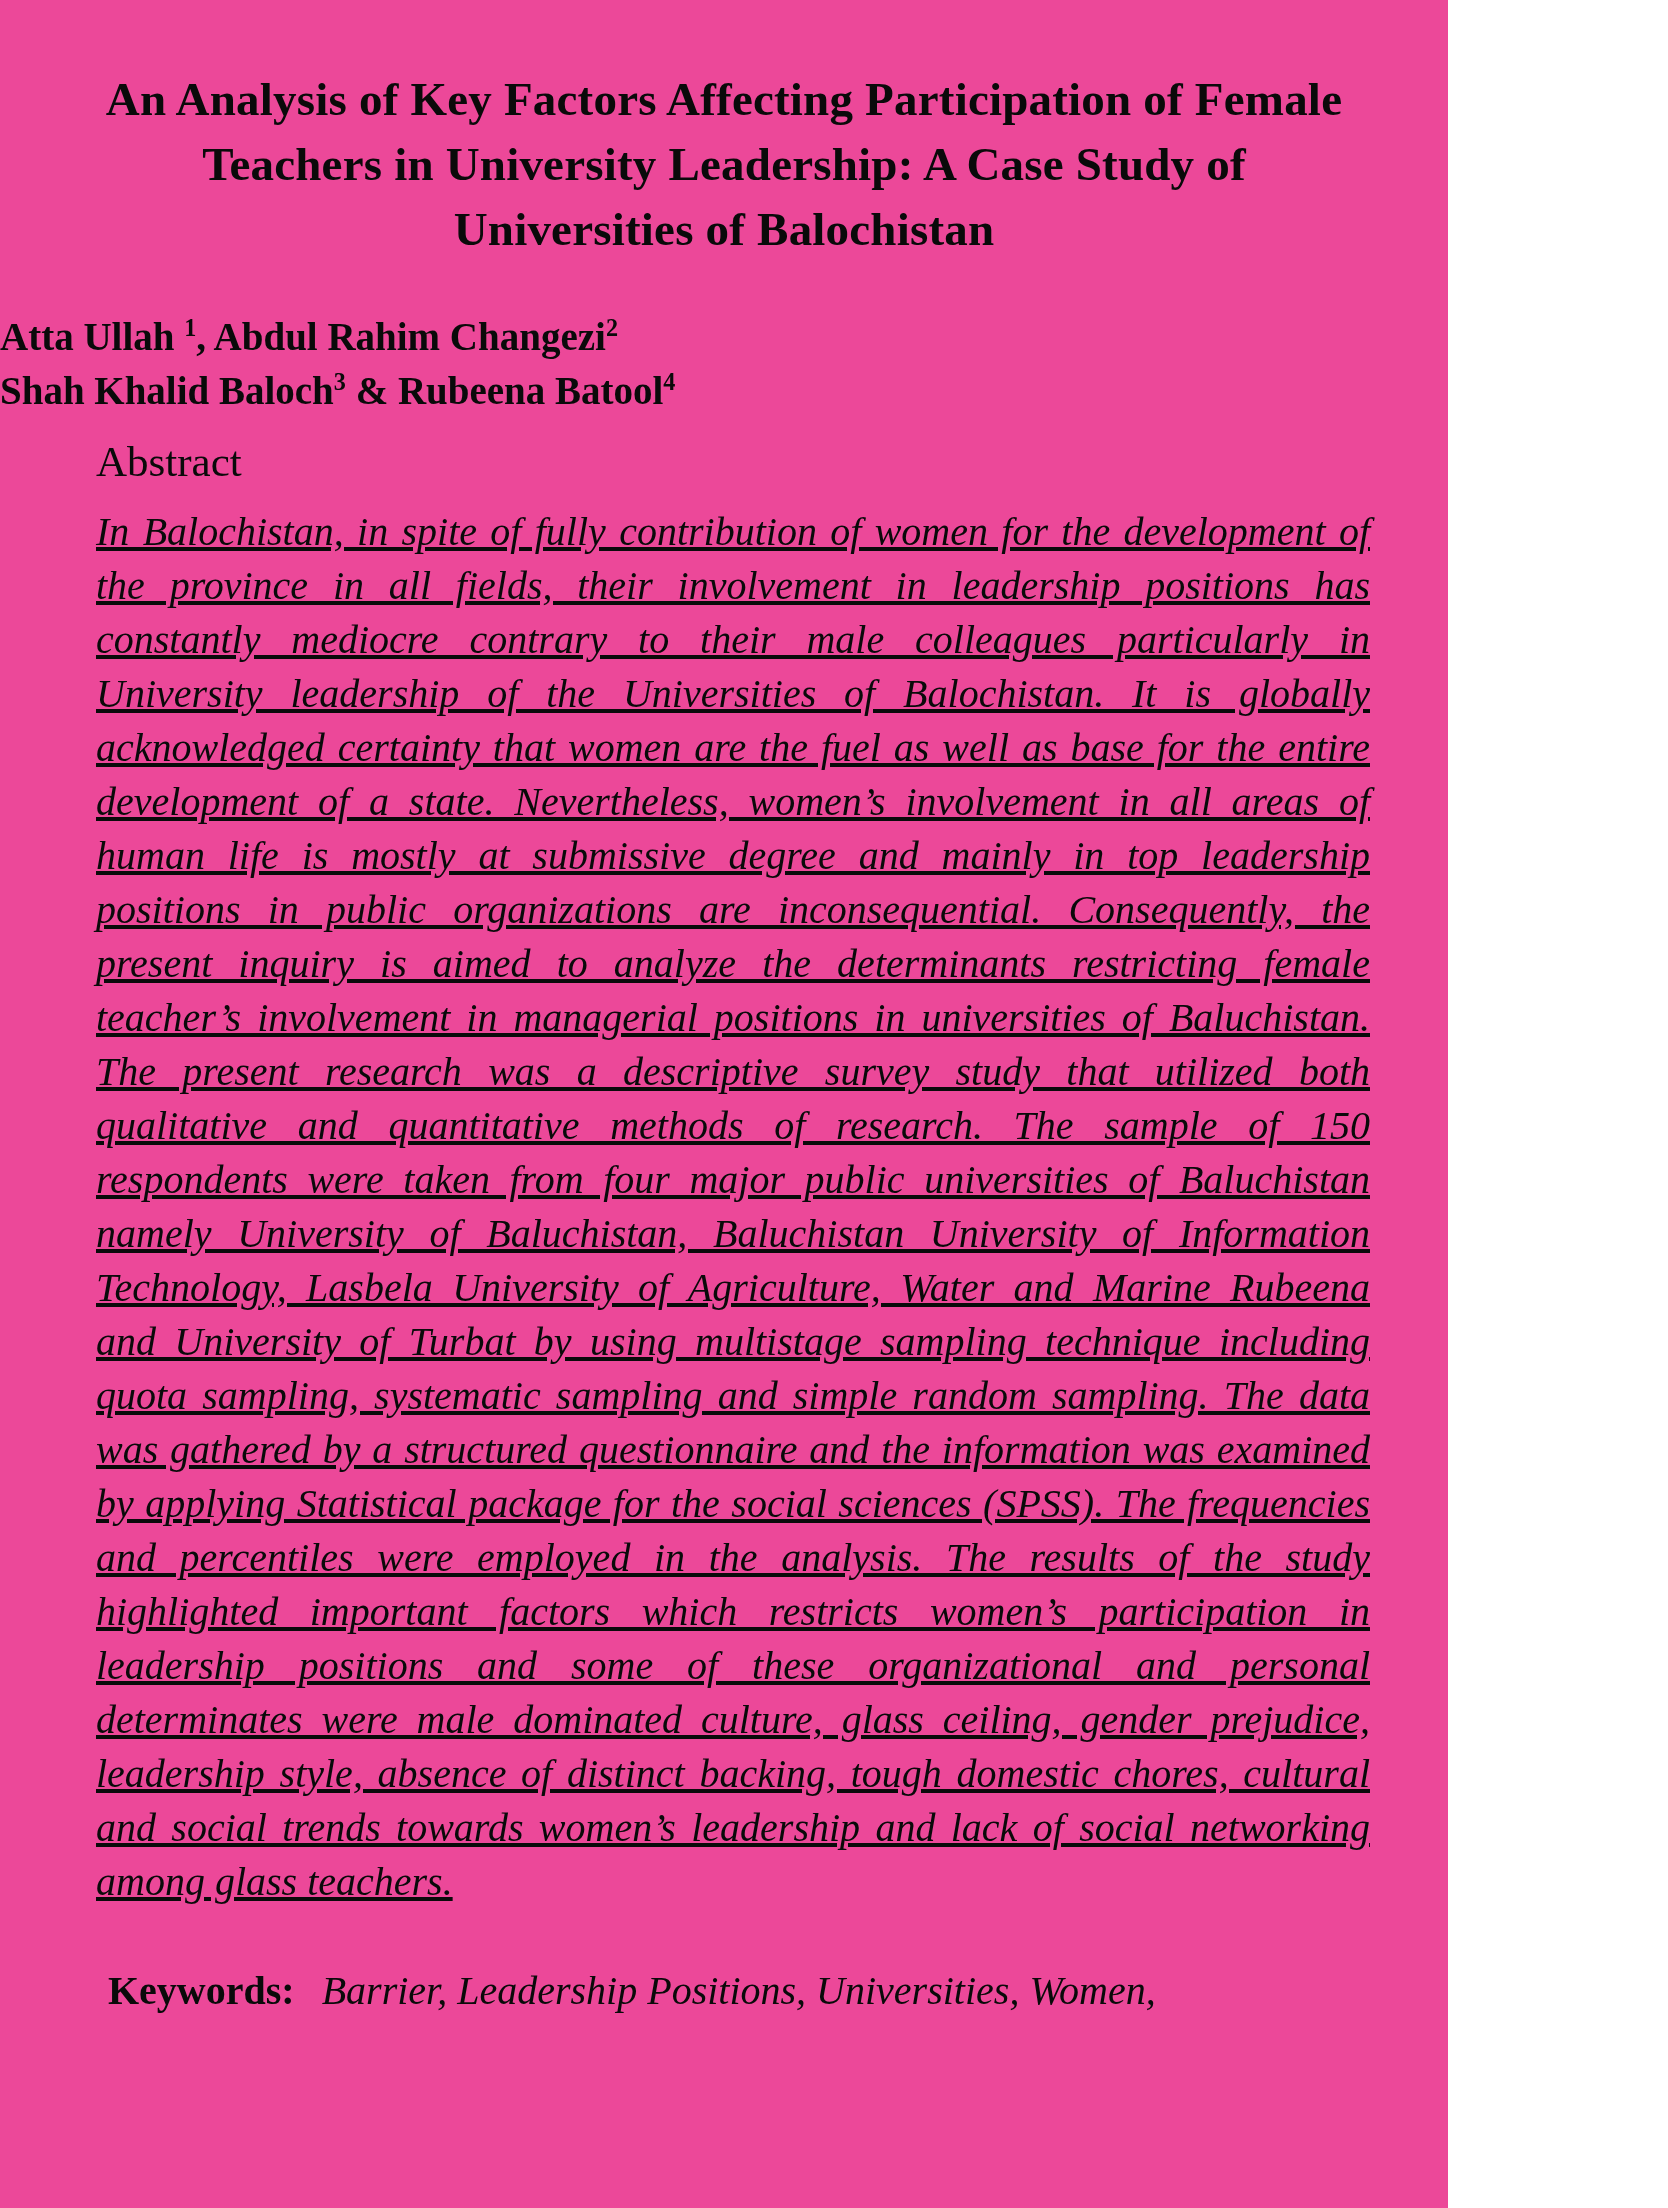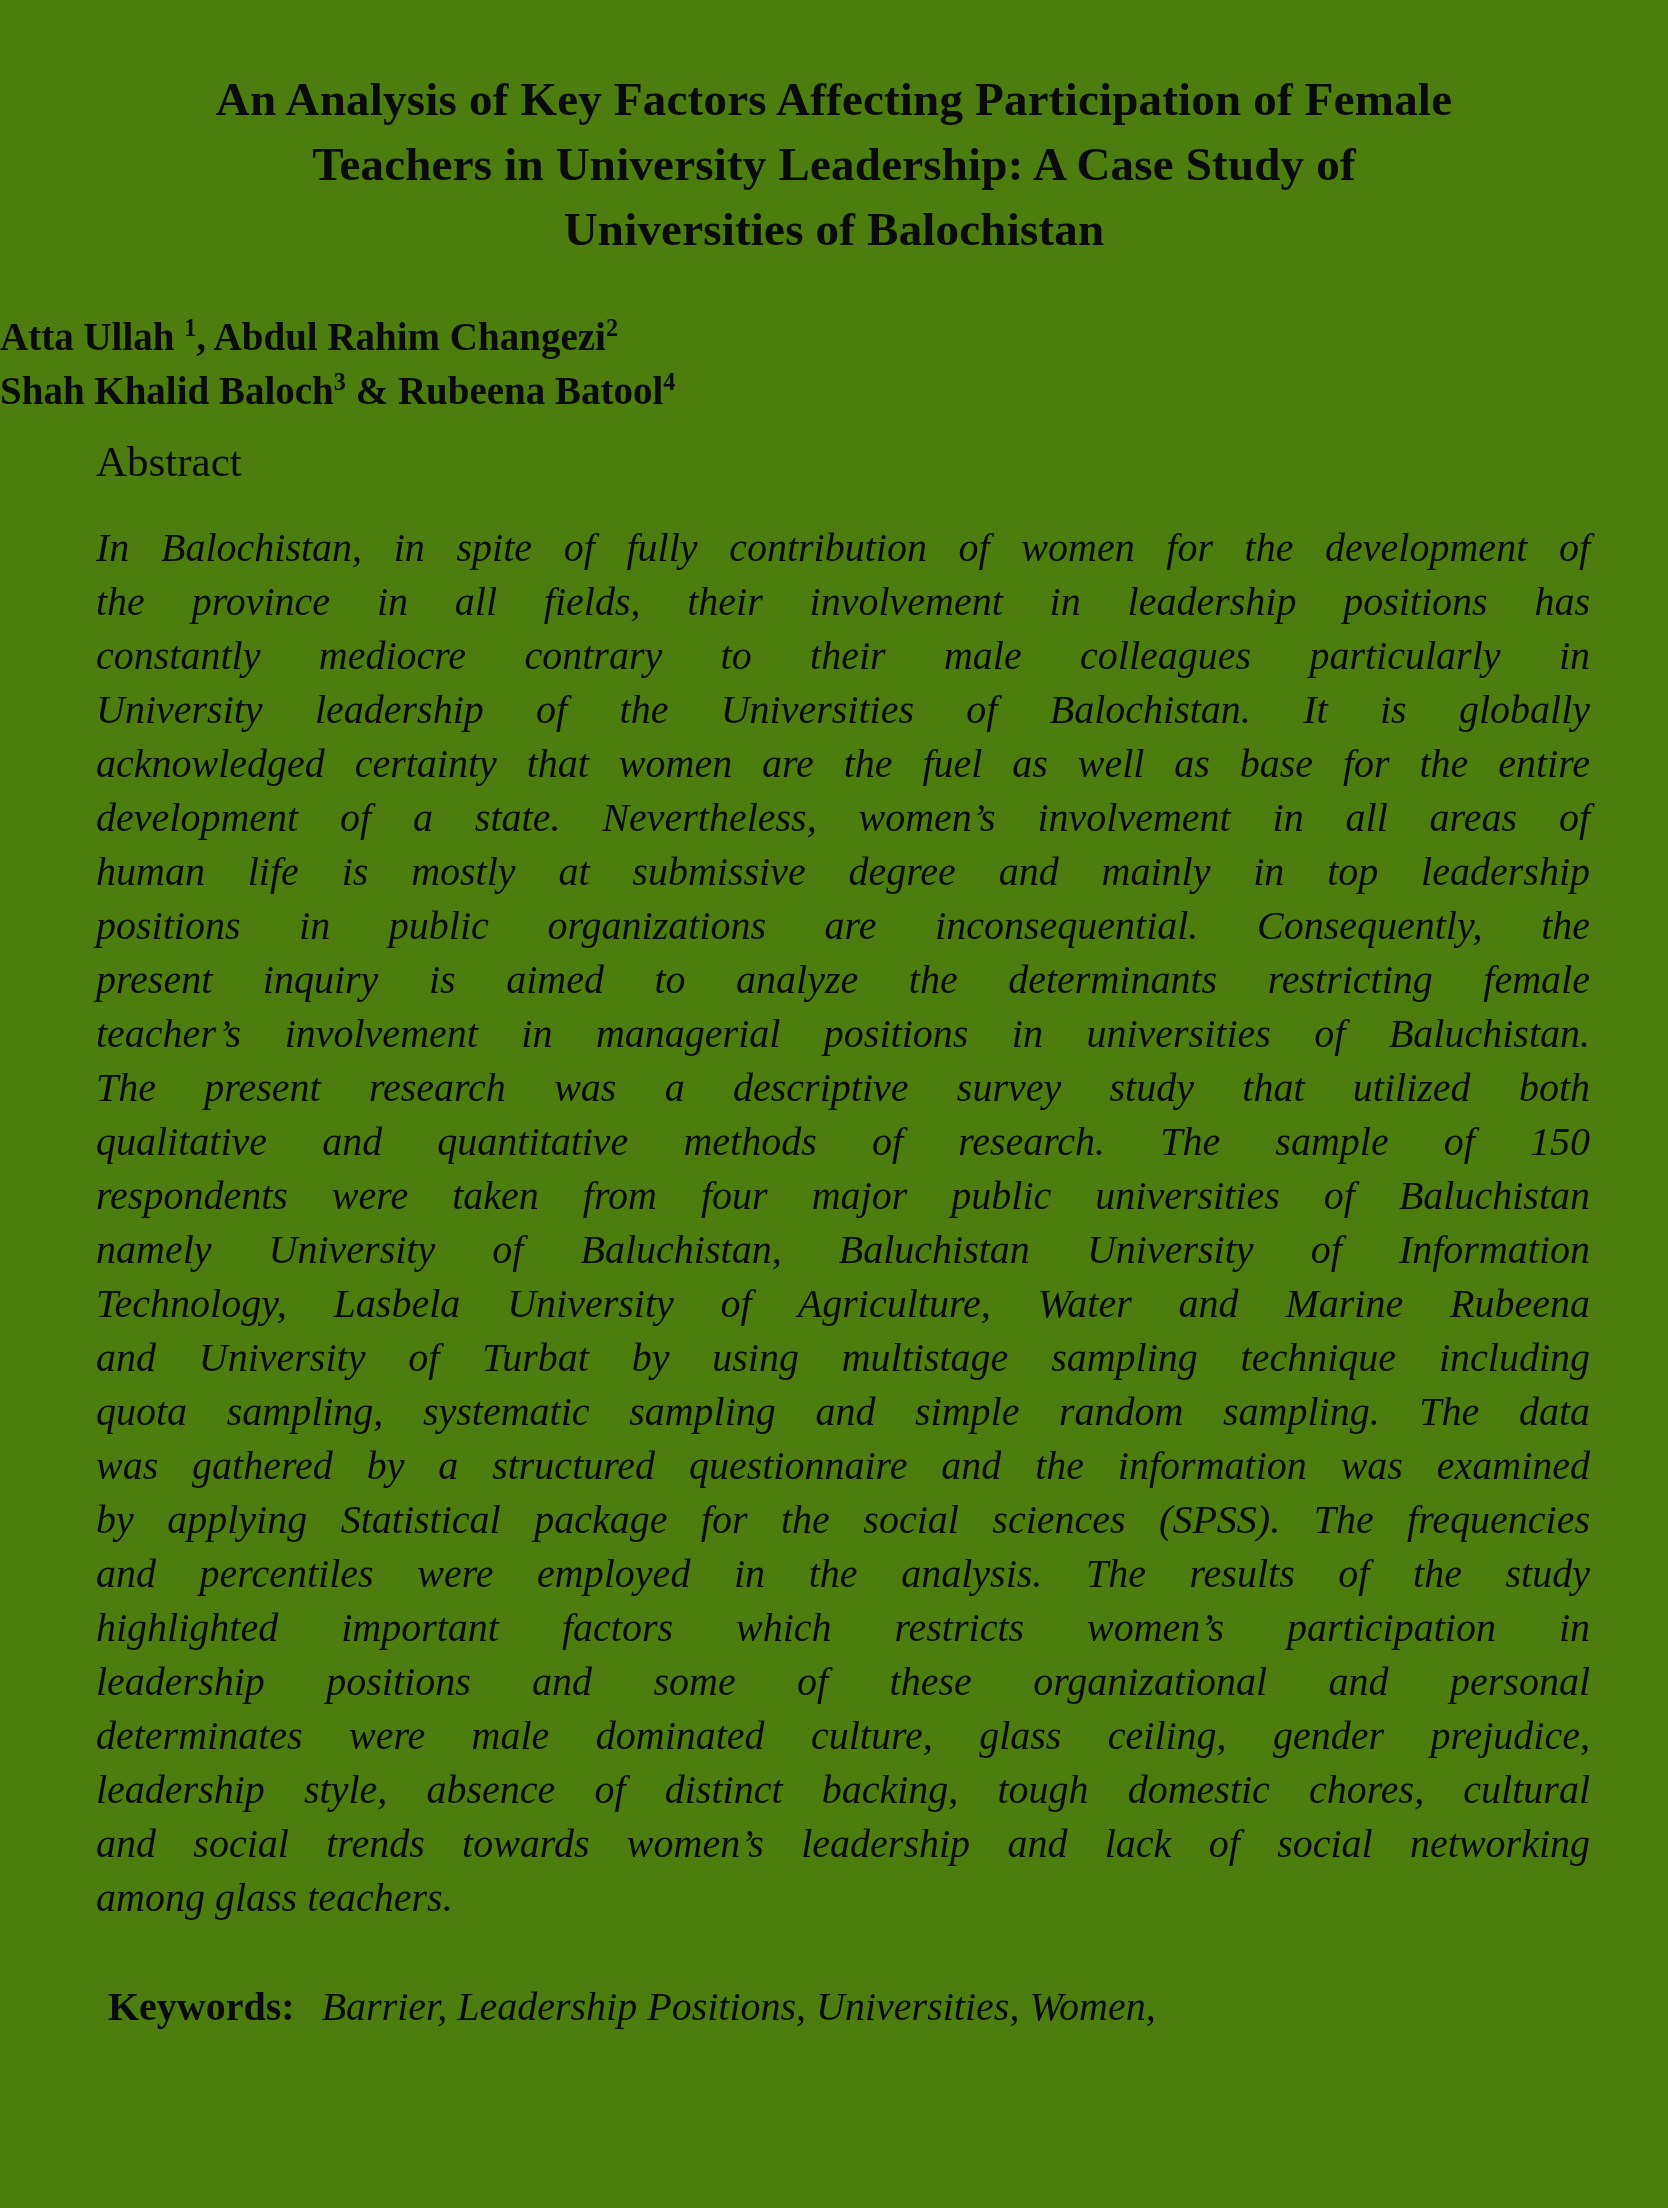--- a/index.html
+++ b/index.html
@@ -2,23 +2,23 @@
 <html><head>
 <meta charset="utf-8">
 <style>
   html, body {
     margin: 0;
     padding: 0;
     background: #ffffff;
   }
   .page {
     position: relative;
-    width: 1668px;
+    width: 1448px;
     height: 2208px;
-    background: #4d7c0f;
+    background: #ec4899;
     color: #0a0a0a;
     font-family: "Liberation Serif", "DejaVu Serif", serif;
     overflow: hidden;
   }
   .title-block {
     padding-top: 67px;
     text-align: center;
     font-weight: 700;
     font-size: 47px;
     line-height: 65px;
@@ -36,25 +36,26 @@
     line-height: 0;
     vertical-align: super;
   }
   .abstract-heading {
     margin: 21px 0 0 96px;
     font-size: 43px;
     line-height: 46px;
     font-weight: 400;
   }
   .abstract-body {
-    margin: 36px 78px 0 96px;
+    margin: 20px 78px 0 96px;
     font-size: 40px;
     line-height: 54px;
     font-style: italic;
     font-weight: 400;
+    text-decoration: underline;
   }
   .abs-line {
     text-align: justify;
     text-align-last: justify;
     white-space: normal;
   }
   .abs-line:last-child {
     text-align-last: left;
   }
   .keywords-line {

